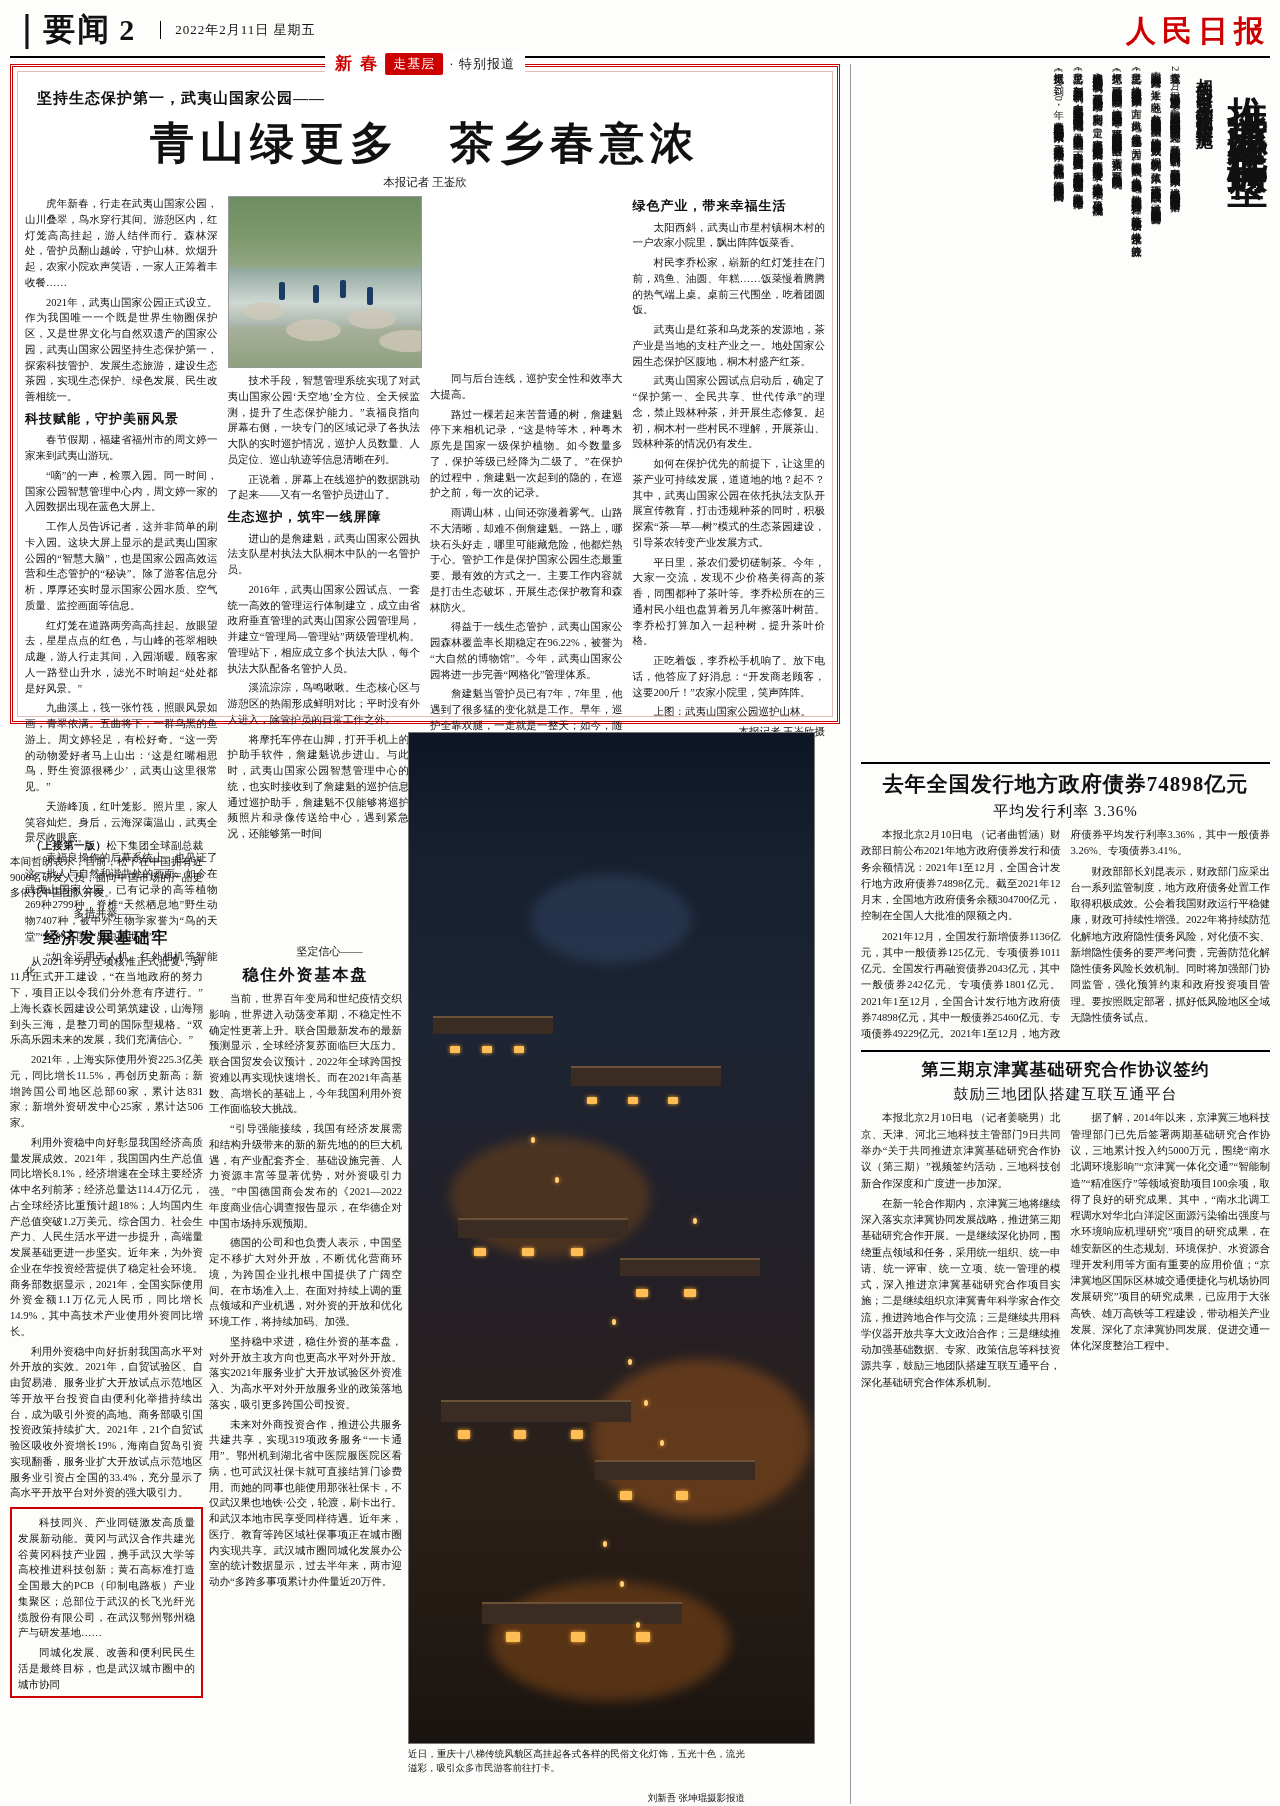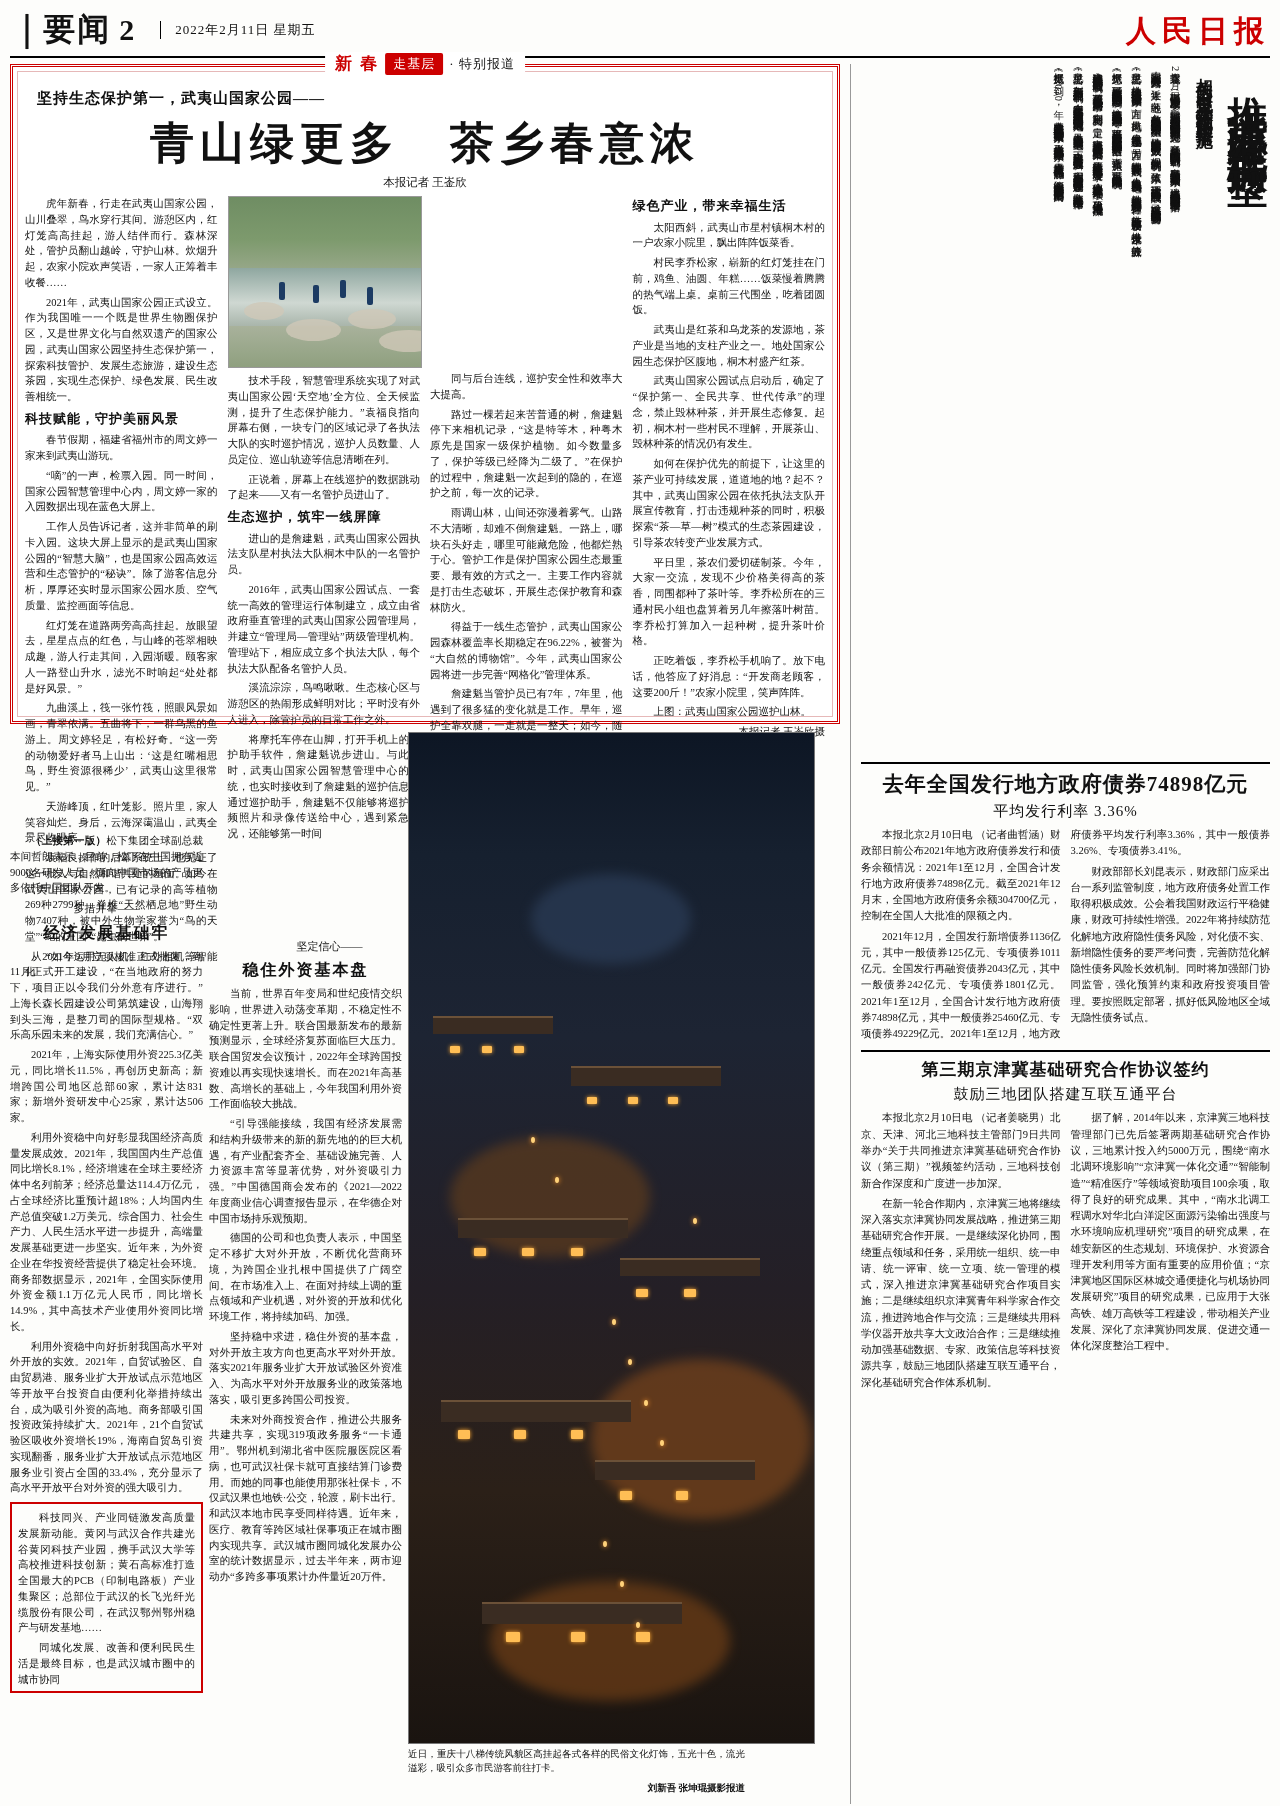--- a/index.html
+++ b/index.html
@@ -61,21 +61,21 @@
 
   
   .nightwrap{width:337px;}
   .nightphoto{width:405px;height:1010px;position:relative;overflow:hidden;border:1px solid #777;
     background:linear-gradient(180deg,#0d1624 0%,#16202f 12%,#1d2433 30%,#241f26 55%,#2b2018 75%,#1a1410 100%);}
   .nightphoto .glow{position:absolute;border-radius:50%;filter:blur(6px);opacity:.75;}
   .nightphoto .roof{position:absolute;background:#3a2c22;border-top:2px solid #6b5138;}
   .nightphoto .win{position:absolute;background:#ffbe55;border-radius:1px;box-shadow:0 0 4px #ffaa33;}
   .nightphoto .lantern{position:absolute;width:4px;height:6px;background:#ffd27a;border-radius:50%;box-shadow:0 0 5px #ff9a2e;}
   .ncap{font-size:9.5px;line-height:1.45;text-align:justify;margin-top:4px;}
-  .ncred{font-size:9.5px;text-align:right;margin-top:6px;font-weight:bold;}
+  .ncred{font-size:9.5px;text-align:right;margin-top:16px;}
 
   
   .vmast{display:flex;flex-direction:row-reverse;height:690px;}
   .vtitle{writing-mode:vertical-rl;font-size:40px;font-weight:bold;letter-spacing:8px;line-height:1.15;margin-left:6px;font-family:"Liberation Serif",serif;}
   .vsub{writing-mode:vertical-rl;font-size:17px;font-weight:bold;letter-spacing:3px;line-height:1.6;margin-left:6px;}
   .vbody{writing-mode:vertical-rl;font-size:10.5px;line-height:1.85;letter-spacing:.5px;text-align:justify;height:100%;}
   .r-sep{border-top:2px solid #000;margin:8px 0 6px;}
   .r-h1{text-align:center;font-size:21px;font-weight:bold;letter-spacing:1px;margin:4px 0;}
   .r-h2{text-align:center;font-size:15px;margin:2px 0 6px;letter-spacing:1px;}
   .r-h3{text-align:center;font-size:17px;font-weight:bold;letter-spacing:1px;margin:4px 0;}

